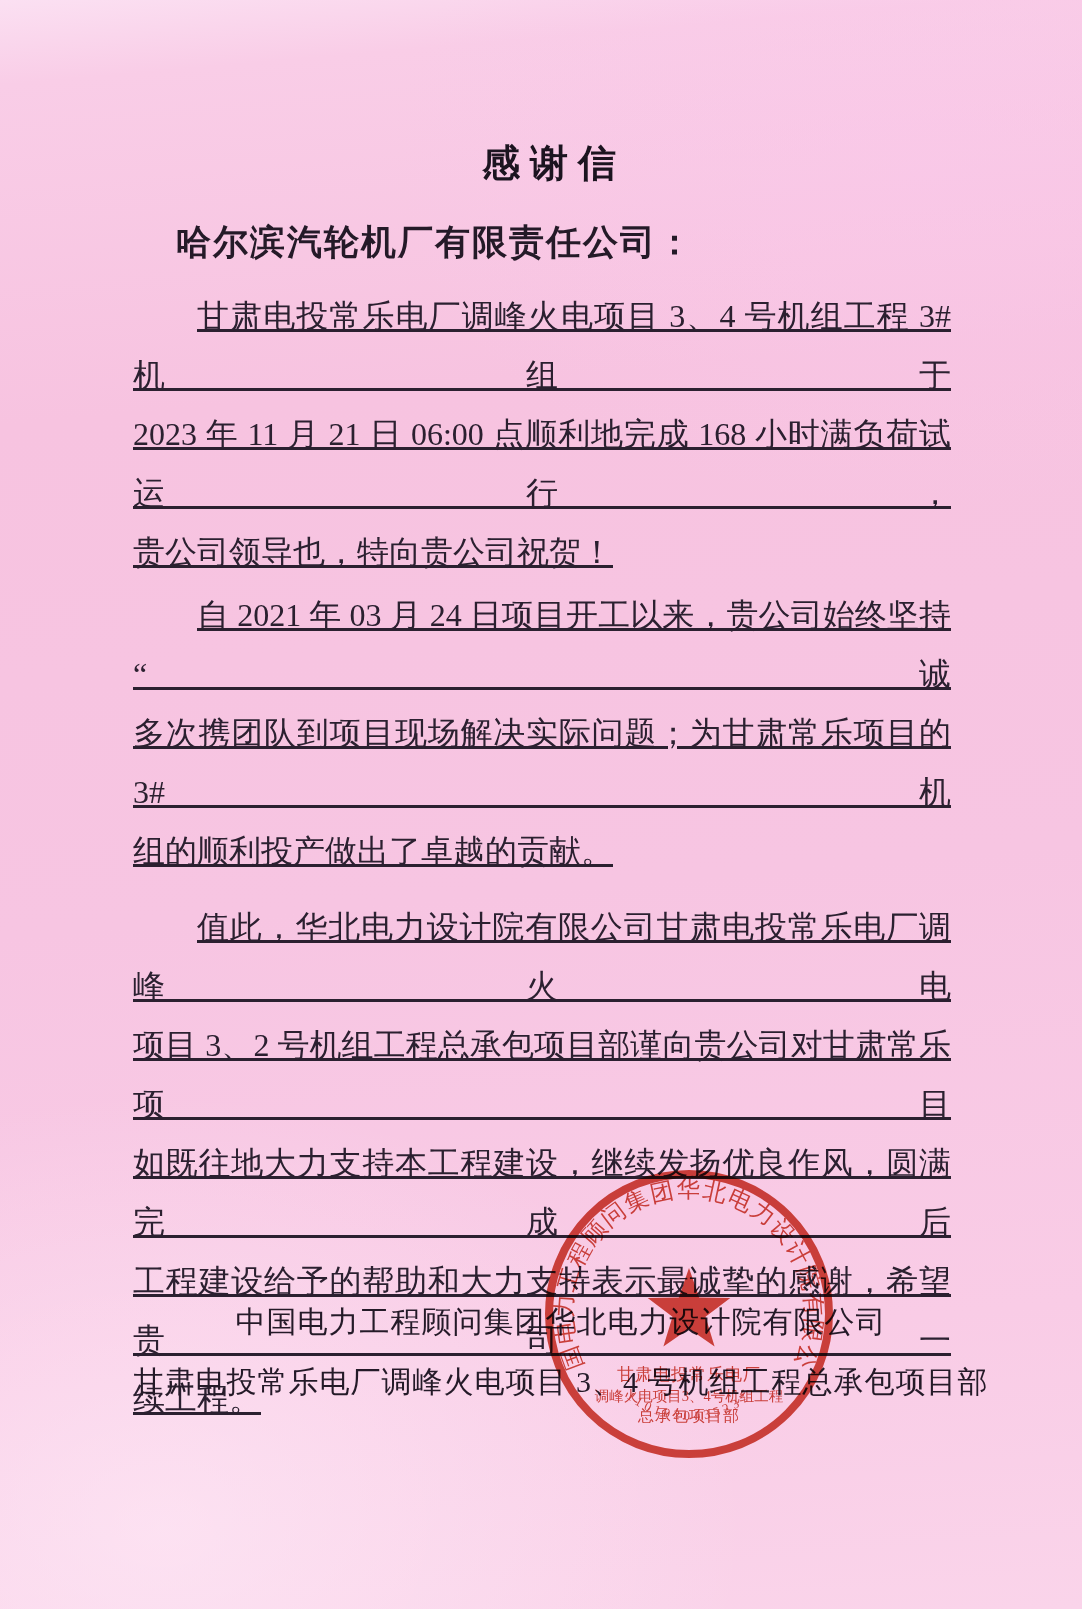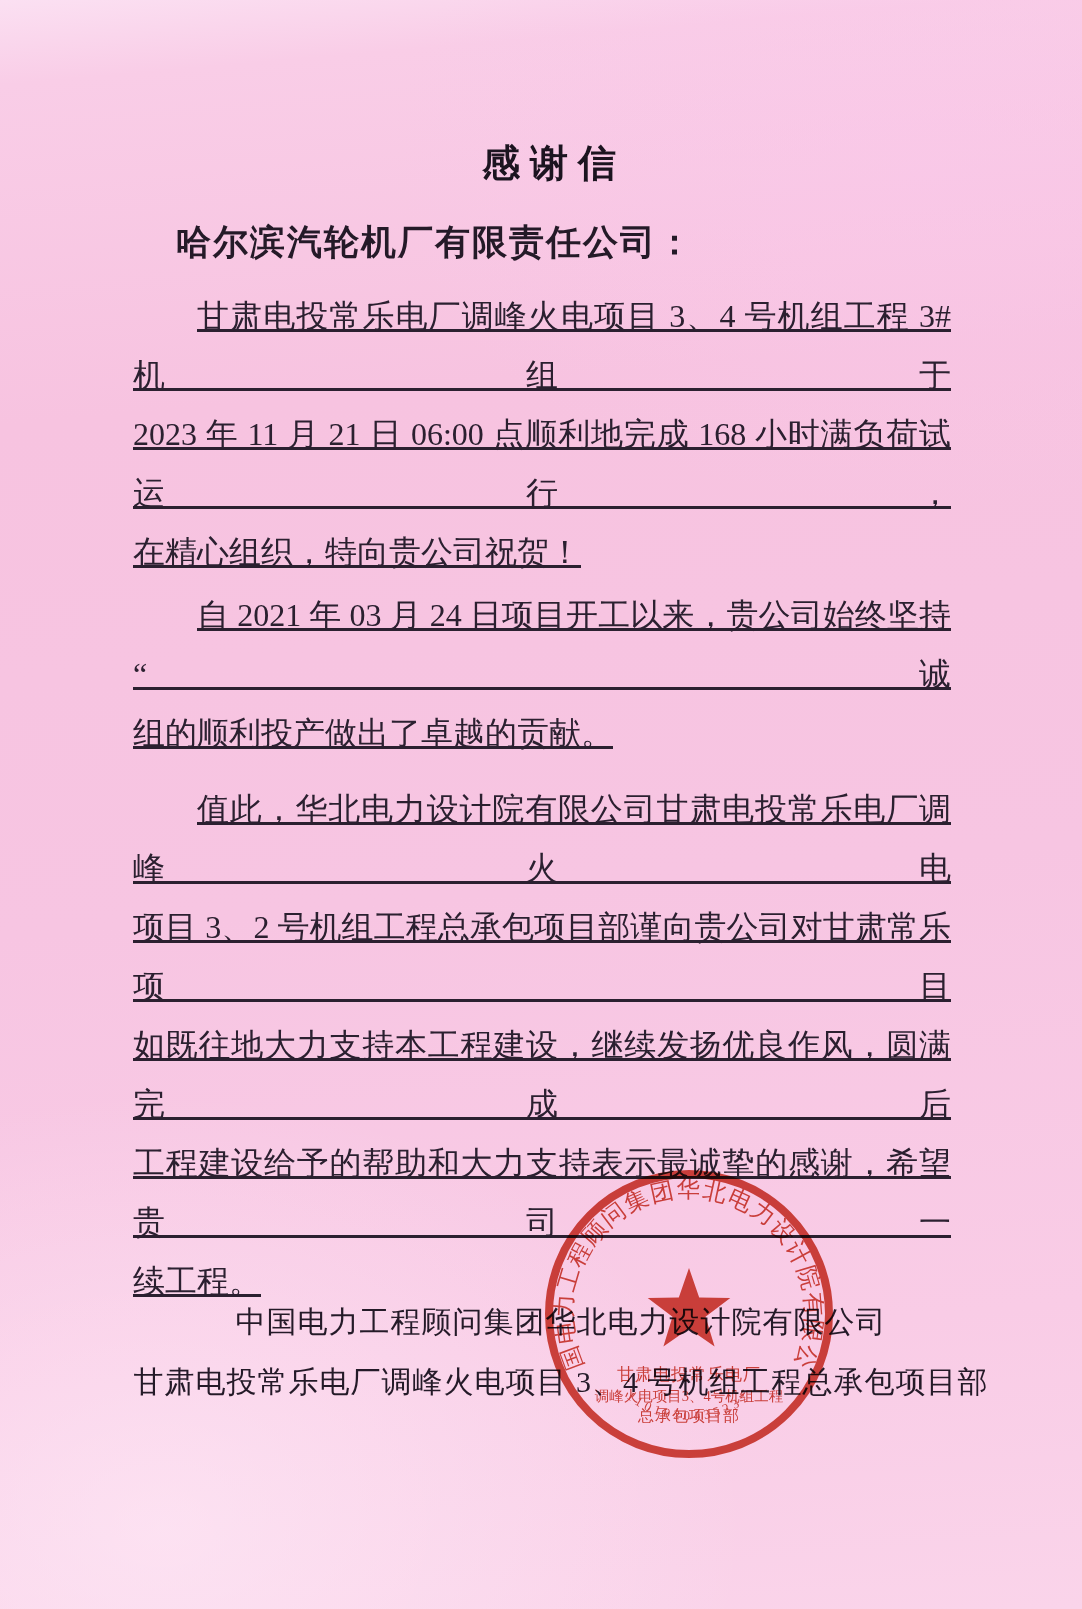--- a/index.html
+++ b/index.html
@@ -97,24 +97,25 @@
 <div class="page">
 
   <h1 class="title">感谢信</h1>
 
   <div class="salutation">哈尔滨汽轮机厂有限责任公司：</div>
 
   <div class="body-text">
     <div class="para p1">
       <div class="line fill indent">甘肃电投常乐电厂调峰火电项目 3、4 号机组工程 3#机组于</div>
       <div class="line fill">2023 年 11 月 21 日 06:00 点顺利地完成 168 小时满负荷试运行，</div>
-      <div class="line endline">在精心组织，特向贵公司祝贺！</div>
+      <div class="line endline">贵公司领导也，特向贵公司祝贺！</div>
     </div>
     <div class="para p2">
       <div class="line fill indent">自 2021 年 03 月 24 日项目开工以来，贵公司始终坚持“诚</div>
+      <div class="line fill">多次携团队到项目现场解决实际问题；为甘肃常乐项目的 3#机</div>
       <div class="line endline">组的顺利投产做出了卓越的贡献。</div>
     </div>
     <div class="para p3">
       <div class="line fill indent">值此，华北电力设计院有限公司甘肃电投常乐电厂调峰火电</div>
       <div class="line fill">项目 3、2 号机组工程总承包项目部谨向贵公司对甘肃常乐项目</div>
       <div class="line fill">如既往地大力支持本工程建设，继续发扬优良作风，圆满完成后</div>
       <div class="line fill">工程建设给予的帮助和大力支持表示最诚挚的感谢，希望贵司一</div>
       <div class="line endline">续工程。</div>
     </div>
 

